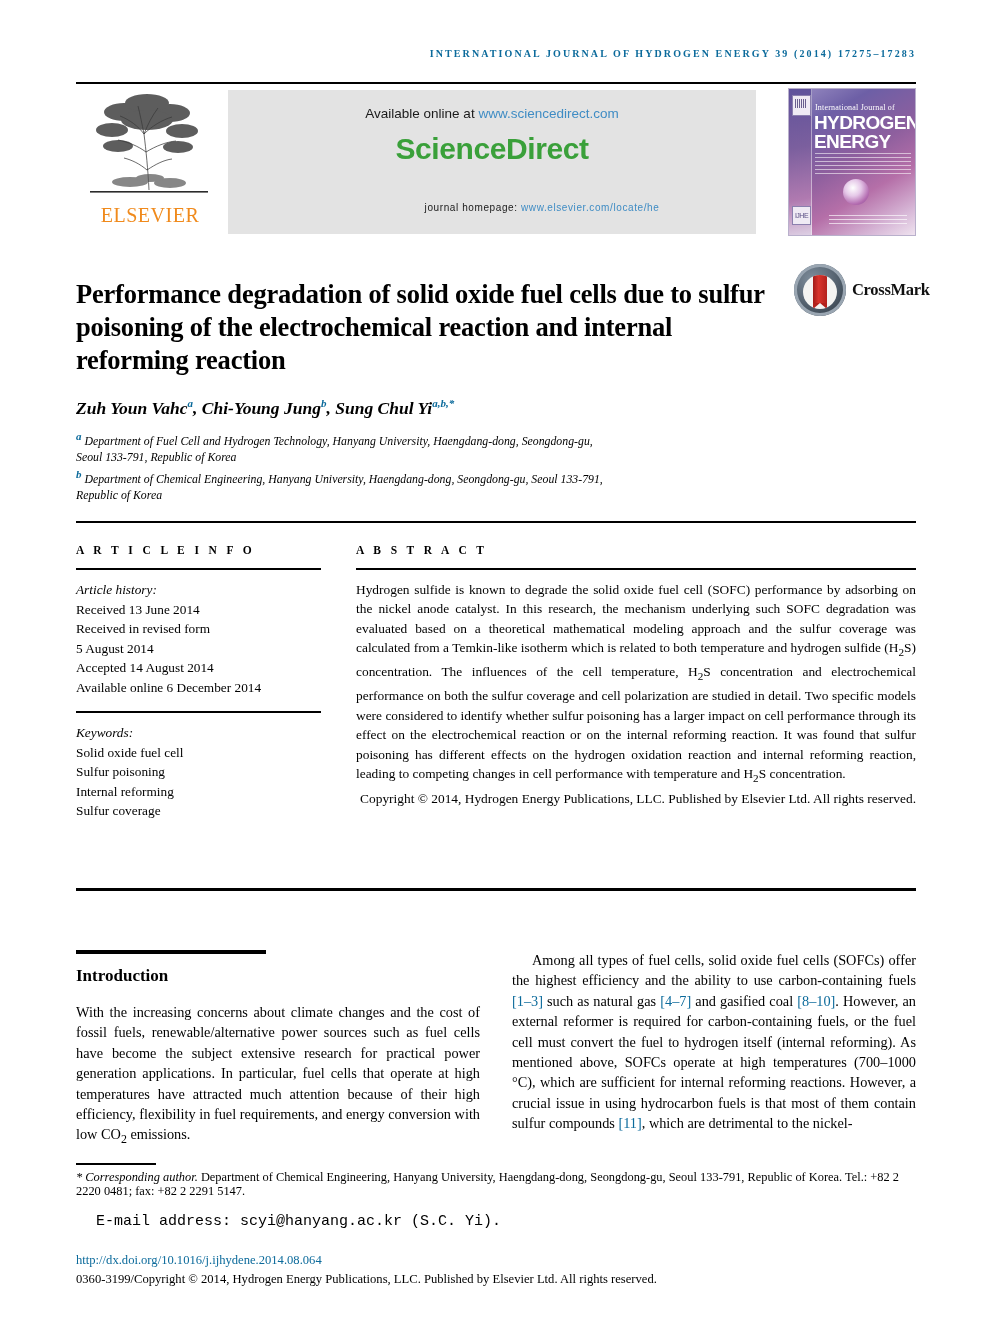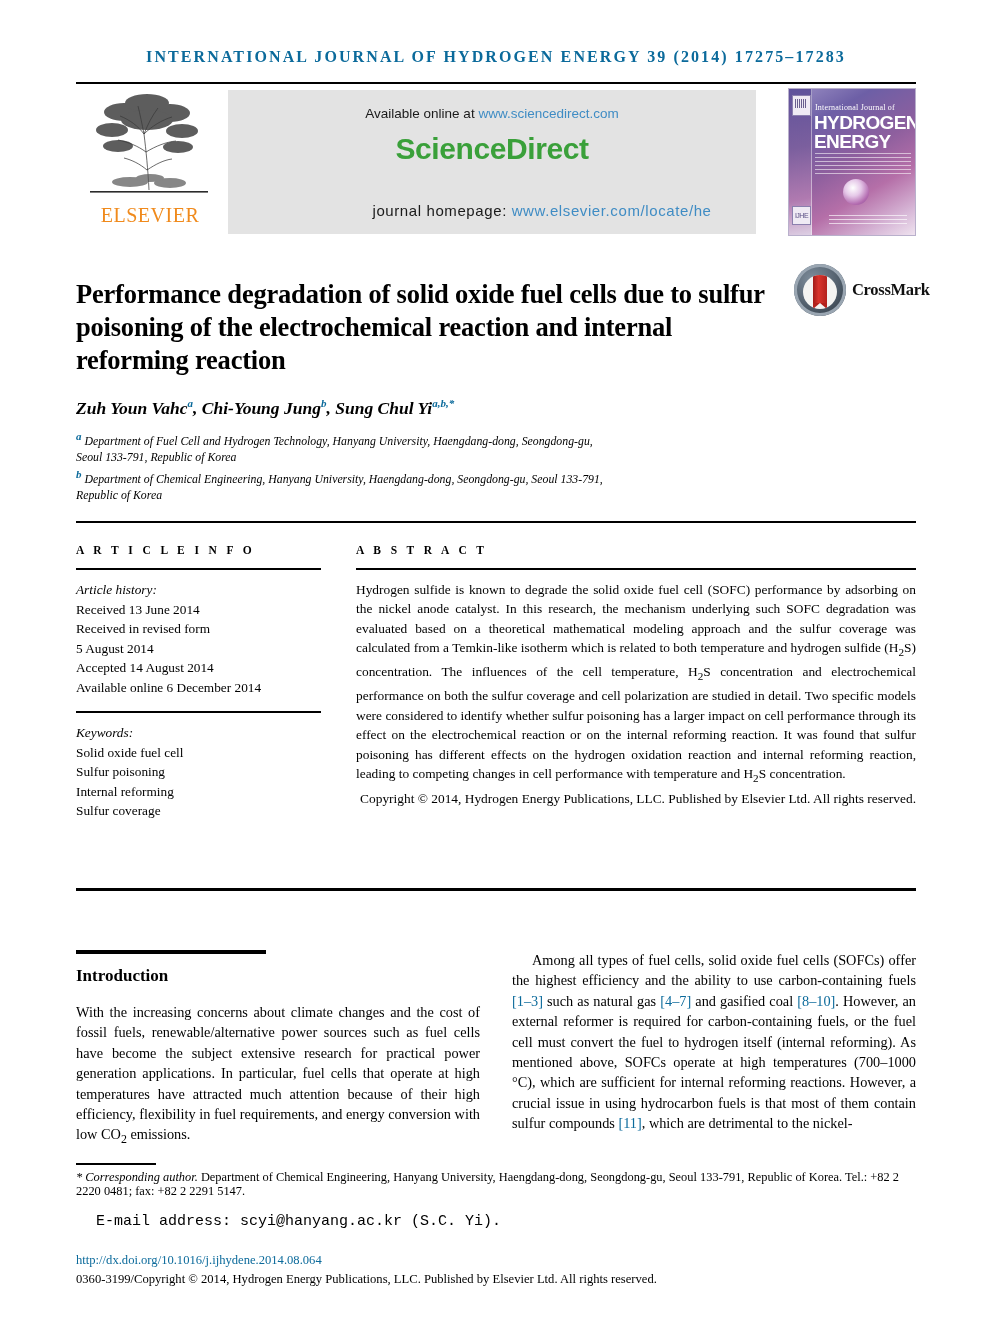--- a/index.html
+++ b/index.html
@@ -21,24 +21,24 @@
     width: 992px;
     height: 1323px;
   }
 
   
   .running-head {
     position: absolute;
     left: 76px;
     top: 48px;
     width: 840px;
-    text-align: center;
+    text-align: right;
     color: #0b6a9b;
     font-family: "Liberation Serif", serif;
-    font-size: 16px;
+    font-size: 10px;
     font-weight: bold;
     letter-spacing: 2.1px;
     white-space: nowrap;
   }
 
   
   .rule-top {
     position: absolute;
     left: 76px;
     top: 82px;
@@ -109,21 +109,21 @@
     color: #3aa03a;
     letter-spacing: -0.4px;
   }
   .sd-homepage {
     position: absolute;
     left: 0;
     top: 112px;
     width: 628px;
     text-align: center;
     font-family: "Liberation Sans", sans-serif;
-    font-size: 15px;
+    font-size: 10px;
     color: #1a1a1a;
     letter-spacing: 0.6px;
   }
   .sd-homepage .url {
     color: #3f8cc4;
   }
   .cover-block {
     position: absolute;
     right: 0;
     top: 0;

